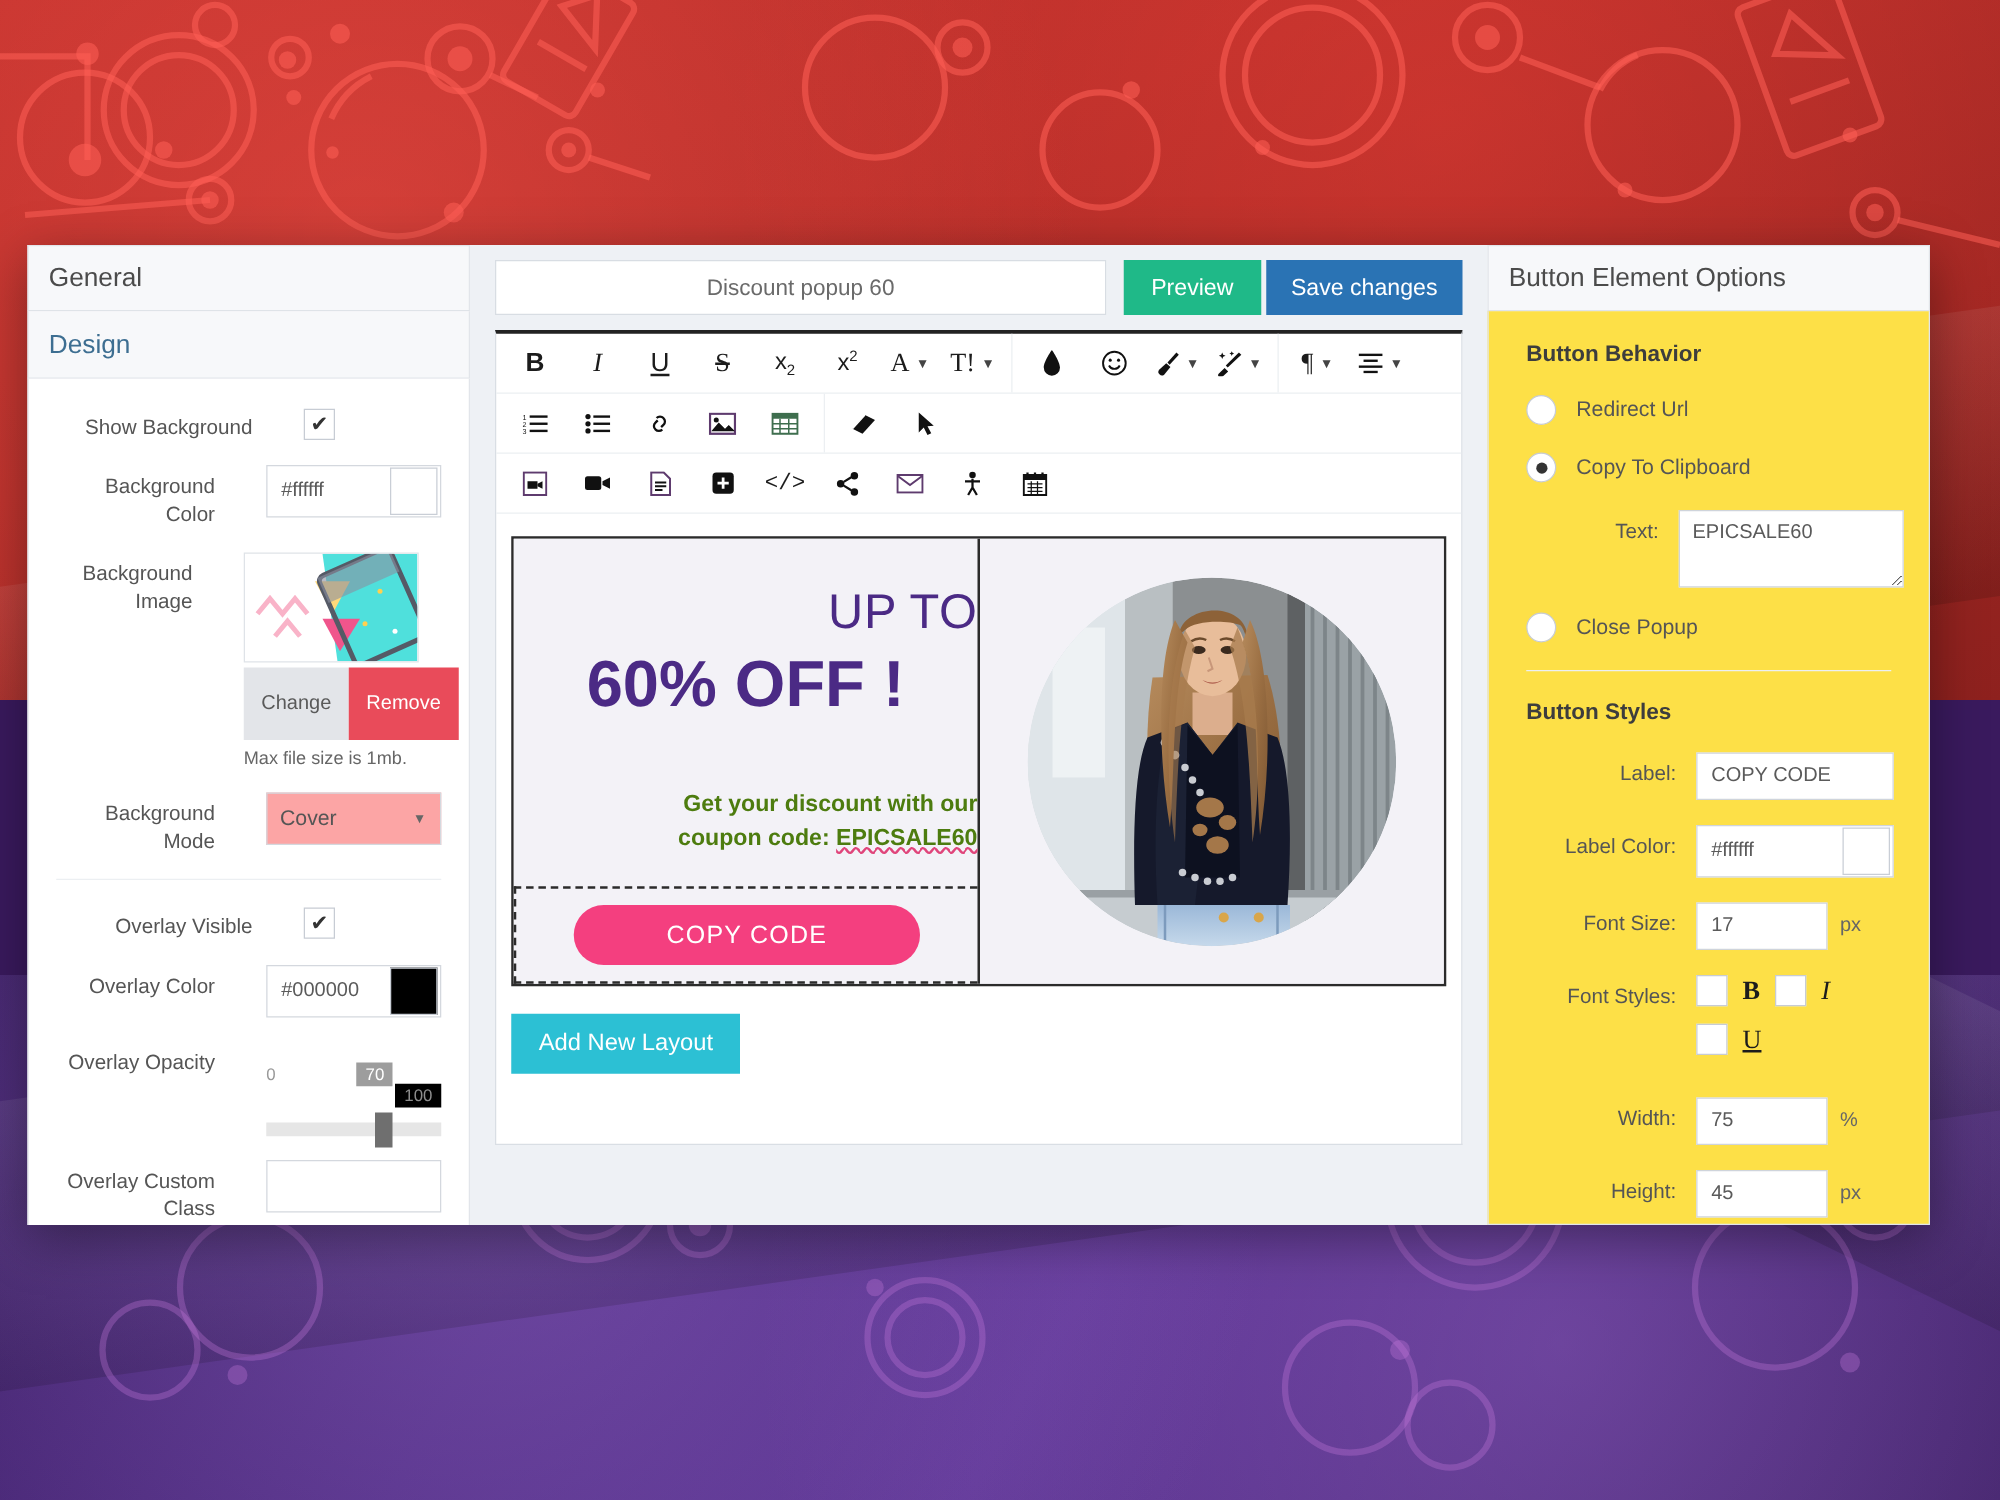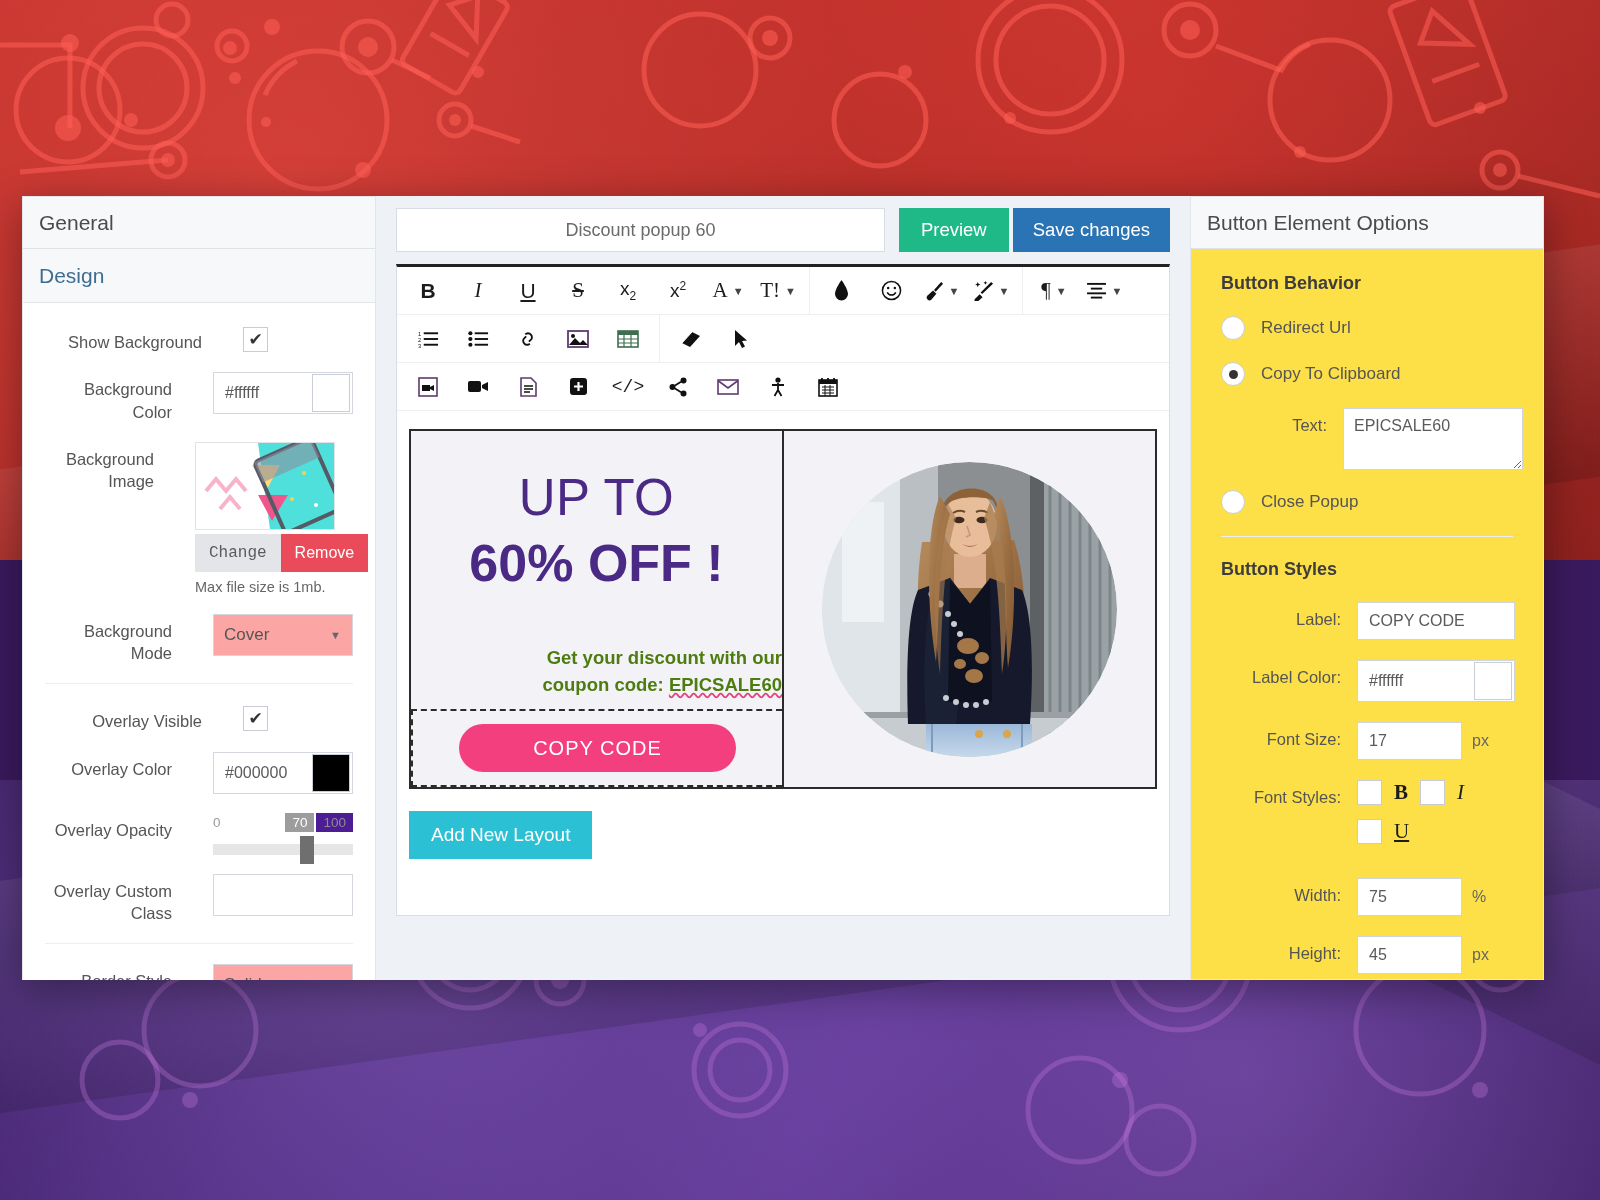--- a/index.html
+++ b/index.html
@@ -80,40 +80,40 @@
     display:flex; align-items:center; position:relative;
   }
   .colorfield span { flex:1; padding-left: 11px; font-size:16px; color:#5a5a5a; }
   .swatch { width: 38px; height: 38px; border:1px solid #c9ced6; margin-right:2px; }
   .thumb {
     width: 140px; height: 88px; border:1px solid #dfe3e8; background:#fff;
     overflow:hidden; position:relative;
   }
   .btnrow { display:flex; width: 158px; margin-top: 4px; }
   .btn-change {
-    background:#e3e5e9; color:#5a5a5a; font-size:16px; padding: 10px 14px; border:none;
-    cursor: pointer; font-family:Liberation Mono, monospace;
+    background:#e3e5e9; color:#5a5a5a; font-size:16px; padding: 20px 14px; border:none;
+    cursor: pointer; font-family:Liberation Sans, sans-serif;
   }
   .btn-remove {
     background:#e94b5a; color:#fff; font-size:16px; padding: 9px 14px; border:none;
     cursor: pointer; font-family:"Liberation Sans",sans-serif;
   }
   .hint { font-size: 14.5px; color:#666; margin-top: 7px; }
   .selectbox {
     width: 140px; height: 42px; border:1px solid #d4d8de; background:#fca5a5;
     display:flex; align-items:center; padding: 0 10px; font-size:17px; color:#555;
     position: relative;
   }
   .selectbox .caret { position:absolute; right:11px; font-size:11px; color:#666; }
   .divider { height:1px; background:#eceff2; margin: 8px 22px 20px 22px; }
   .sliderwrap { width: 140px; }
   .sliderlabels { display:flex; align-items:center; font-size:13.5px; color:#999; gap:2px; }
   .sliderlabels .zero { flex:1; }
   .pill { background:#9d9d9d; color:#fff; padding: 2px 7px; }
-  .pill2 { background:#4c1d95; color:#8d8d8d; padding: 2px 7px; }
+  .pill2 { background:#000000; color:#8d8d8d; padding: 2px 7px; margin-top: 34px; }
   .track { height: 11px; background:#e6e6e6; margin-top: 12px; position:relative; }
   .knob { position:absolute; top:-8px; left: 62%; width: 14px; height: 28px; background:#6f6f6f; }
   .textbox {
     width: 140px; height: 42px; border:1px solid #d4d8de; background:#fff;
   }
 
   
   #center { flex:1; background:#eef1f5; padding: 12px 20px 0 20px; }
   #center-top { display:flex; gap: 0; align-items:stretch; height: 44px; }
   #title-input {
@@ -143,21 +143,21 @@
   .tbi .car { font-size: 11px; color:#444; }
   .tbi svg { display:block; }
 
   #canvas { padding: 18px 12px 0 12px; }
   #layout {
     border: 2px solid #2b2b2b; display:flex; height: 360px; background:#f3f2f7;
   }
   #cell-left { flex: 1; border-right: 2px solid #2b2b2b; position:relative; background:#f3f2f7; }
   #cell-right { flex: 1; background:#f3f2f7; display:flex; align-items:center; justify-content:center; }
   .upto {
-    text-align:center; color:#4b2a85; font-size: 51px; margin-top: 37px; letter-spacing: .5px;
+    text-align:right; color:#4b2a85; font-size: 39px; margin-top: 37px; letter-spacing: .5px;
   }
   .big {
     text-align:center; color:#4b2a85; font-size: 52px; font-weight:bold; margin-top: 6px;
   }
   .sub {
     text-align:right; color:#4d7c0f; font-size: 18.5px; font-weight:bold;
     margin-top: 52px; line-height: 1.45;
   }
   .code { text-decoration: underline; text-decoration-color:#e0457b; text-decoration-style: wavy; }
   .btn-zone {

